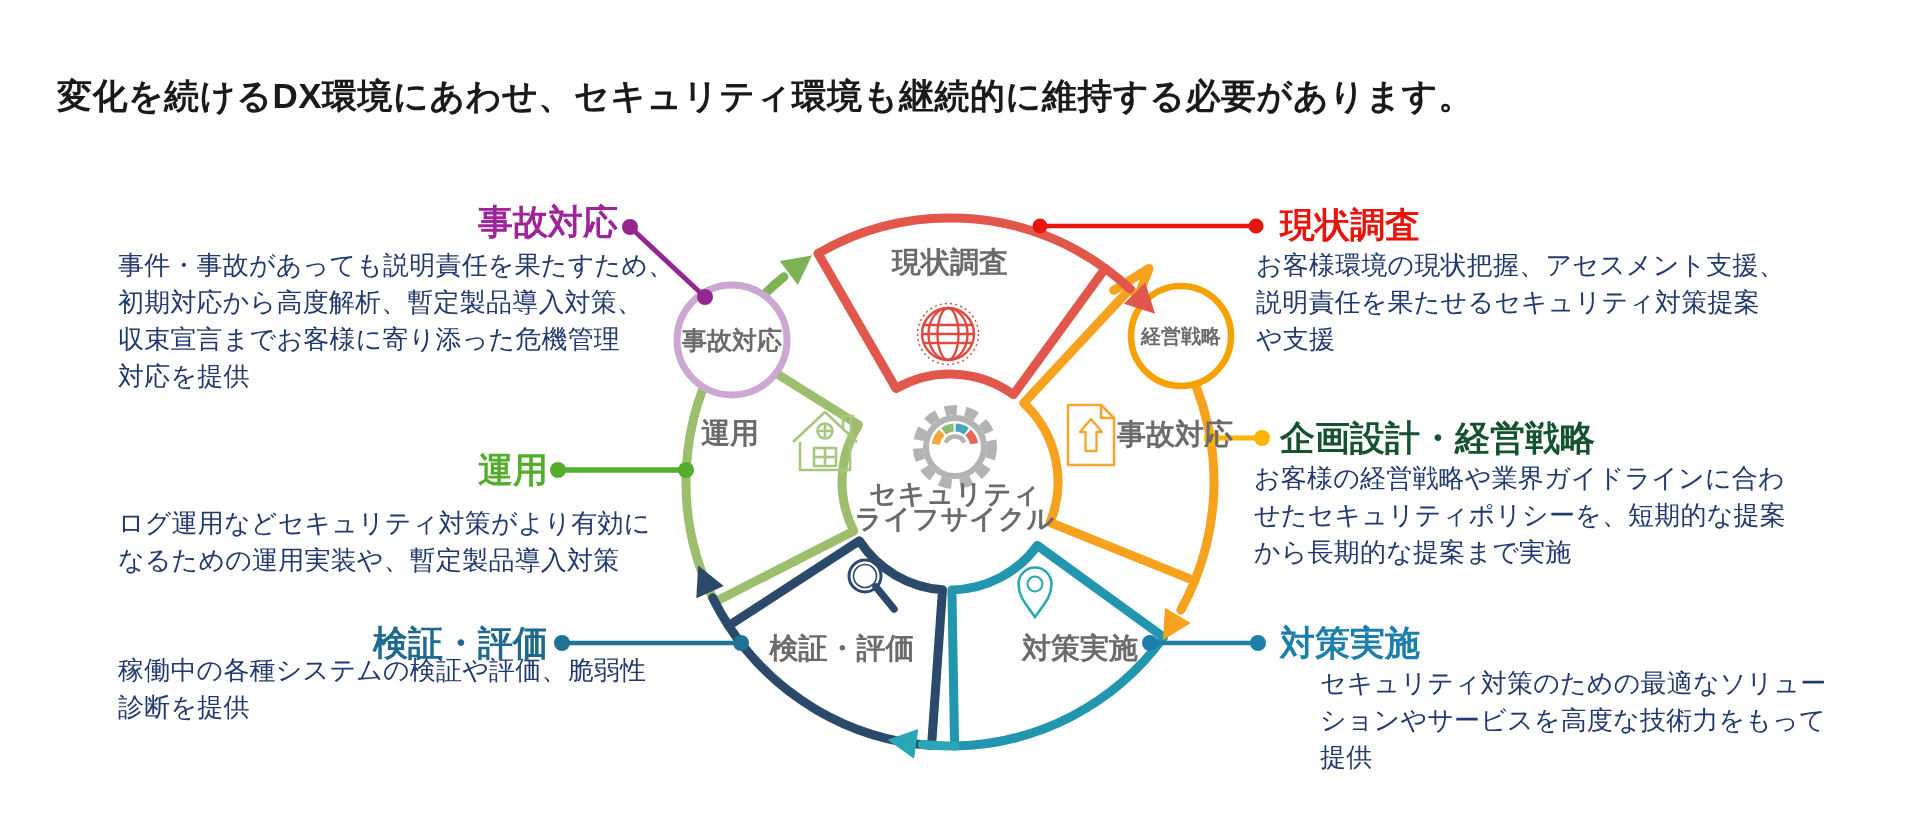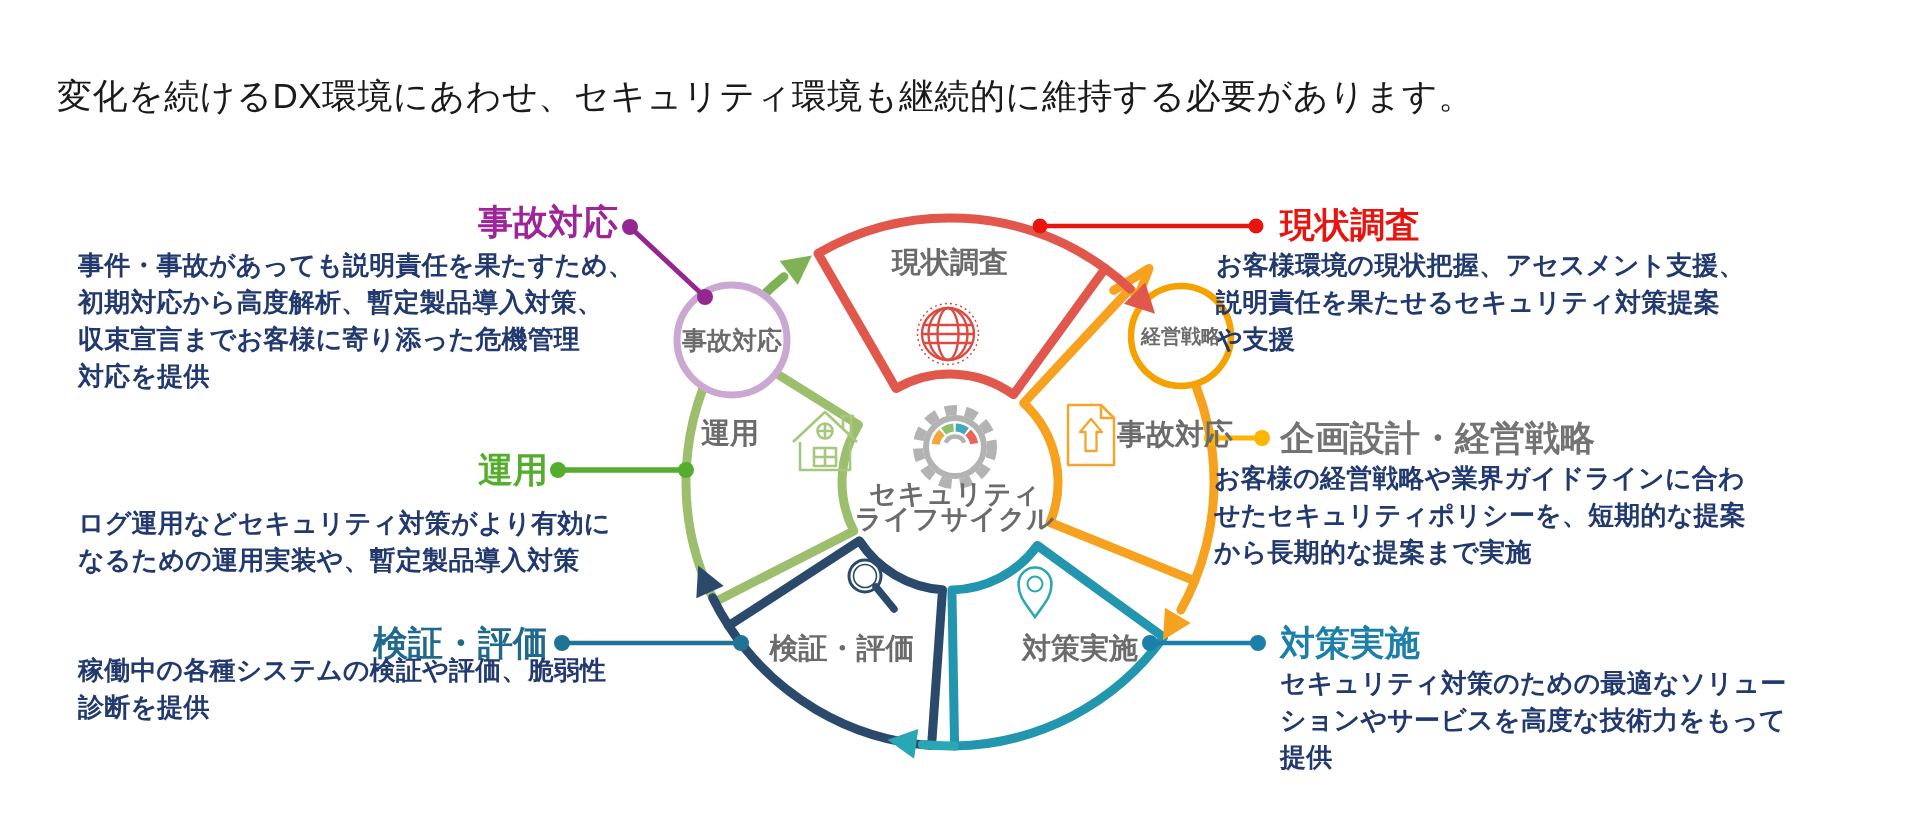--- a/index.html
+++ b/index.html
@@ -1,24 +1,24 @@
 <!DOCTYPE html>
 <html><head>
 <meta charset="utf-8">
 <style>
   html,body{margin:0;padding:0;background:#ffffff;}
   body{width:1920px;height:819px;position:relative;overflow:hidden;
        font-family:"Liberation Sans","DejaVu Sans",sans-serif;}
   .abs{position:absolute;}
   .intro{left:57px;top:16px;font-size:35px;line-height:53px;color:#1a1a1a;
-         font-weight:400;letter-spacing:0.5px;white-space:pre-line;text-align:center;}
+         font-weight:700;letter-spacing:0.5px;white-space:pre-line;text-align:center;}
   .callout-label{font-size:35px;font-weight:bold;line-height:44px;white-space:nowrap;}
   .callout-label.right-edge{text-align:right;}
-  .callout-body{font-size:26px;font-weight:bold;line-height:37px;color:#21396e;
-                white-space:pre-line;letter-spacing:0.2px;}
+  .callout-body{font-size:26px;font-weight:normal;line-height:37px;color:#21396e;
+                white-space:pre-line;letter-spacing:0.2px;margin-left:40px;}
   .seg-label{font-size:29px;font-weight:bold;color:#6b6b6b;white-space:nowrap;
              transform:translate(-50%,-50%);}
   .sat-label{font-size:25px;font-weight:bold;color:#6b6b6b;white-space:nowrap;
              transform:translate(-50%,-50%);}
   .center-label{font-size:27px;font-weight:bold;color:#6b6b6b;white-space:nowrap;
              transform:translate(-50%,-50%);letter-spacing:1px;}
   svg{position:absolute;left:550px;top:158px;}
 </style>
 </head>
 <body>
@@ -131,21 +131,21 @@
 
 <div class="abs callout-label right-edge" style="left:0;width:548px;top:621px;color:#1f6a8c">検証・評価</div>
 <div class="abs callout-body" style="left:78px;top:652px;width:560px">稼働中の各種システムの検証や評価、脆弱性
 診断を提供</div>
 
 <div class="abs callout-label" style="left:1280px;top:203px;color:#e8150f">現状調査</div>
 <div class="abs callout-body" style="left:1216px;top:247px;width:600px">お客様環境の現状把握、アセスメント支援、
 説明責任を果たせるセキュリティ対策提案
 や支援</div>
 
-<div class="abs callout-label" style="left:1280px;top:416px;color:#737373">企画設計・経営戦略</div>
+<div class="abs callout-label" style="left:1280px;top:416px;color:#14532d">企画設計・経営戦略</div>
 <div class="abs callout-body" style="left:1214px;top:460px;width:600px">お客様の経営戦略や業界ガイドラインに合わ
 せたセキュリティポリシーを、短期的な提案
 から長期的な提案まで実施</div>
 
 <div class="abs callout-label" style="left:1280px;top:621px;color:#1b7fa9">対策実施</div>
 <div class="abs callout-body" style="left:1280px;top:665px;width:600px">セキュリティ対策のための最適なソリュー
 ションやサービスを高度な技術力をもって
 提供</div>
 
 <div class="abs seg-label" style="left:950px;top:263px">現状調査</div>

